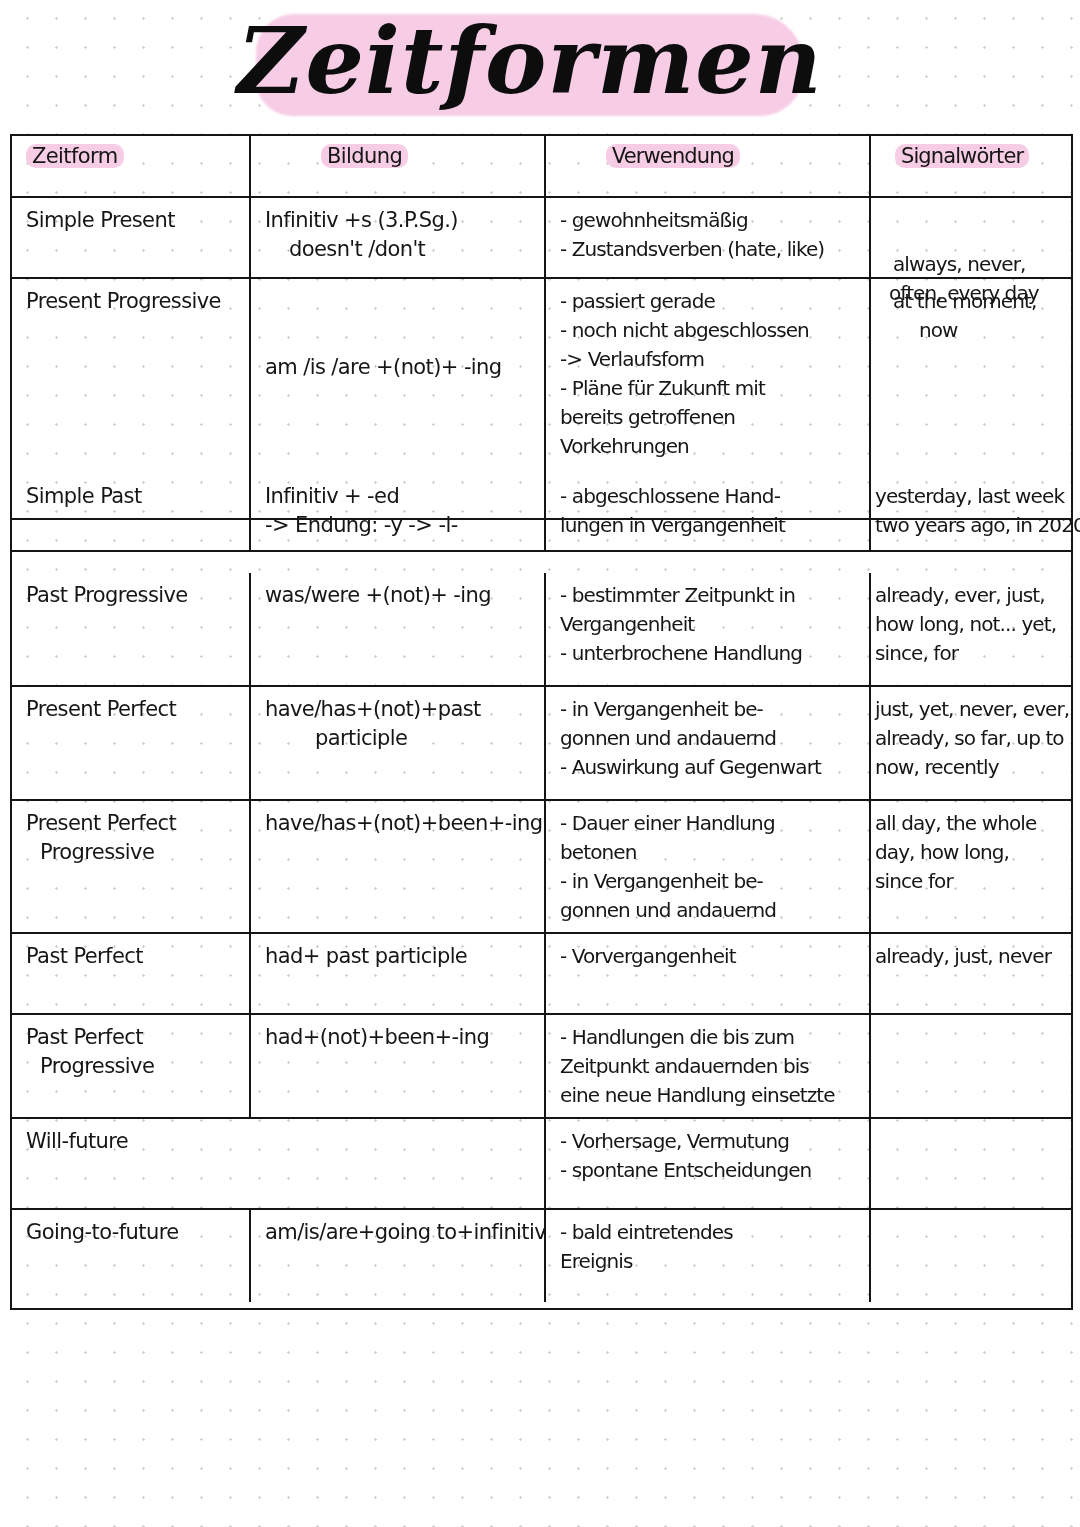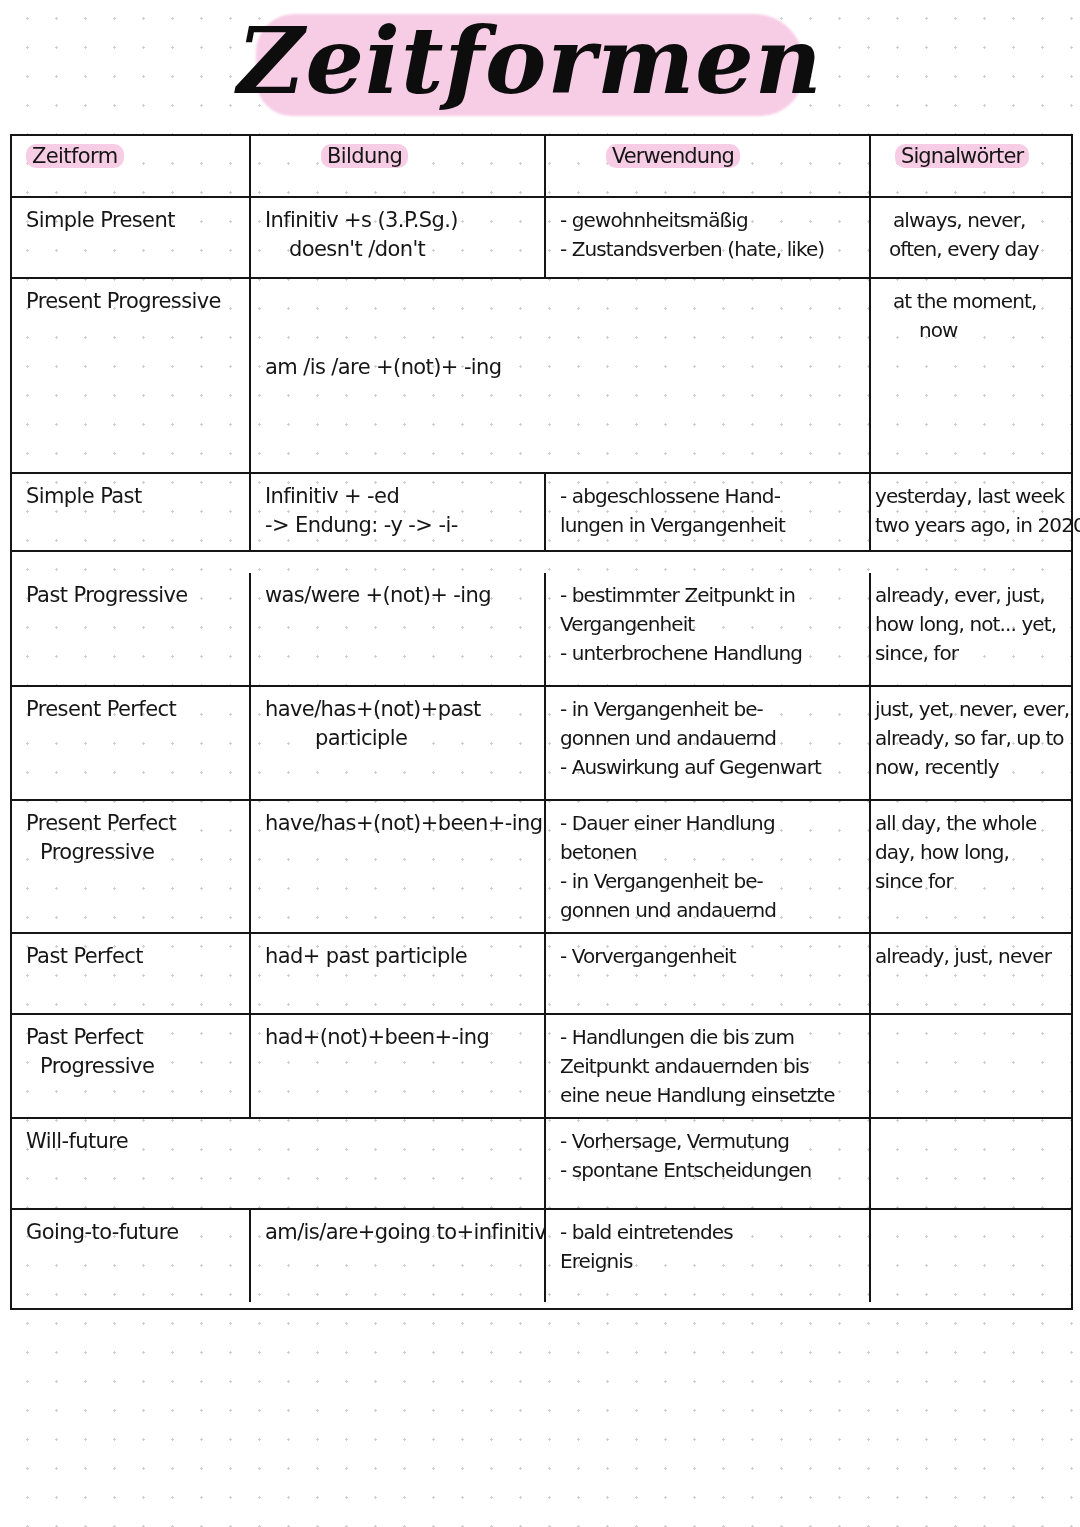--- a/index.html
+++ b/index.html
@@ -114,30 +114,38 @@
         </div>
         <div class="cell c1">
           <span class="line">Infinitiv +s (3.P.Sg.)</span>
           <span class="line" style="padding-left: 24px;">doesn't /don't</span>
         </div>
         <div class="cell c2">
           <span class="line">- gewohnheitsmäßig</span>
           <span class="line">- Zustandsverben (hate, like)</span>
         </div>
         <div class="cell c3">
-          <span class="line" style="padding-left: 18px;">always, never,</span>
+          <span class="line" style="padding-left: 18px; margin-top: 44px;">always, never,</span>
           <span class="line" style="padding-left: 14px;">often, every day</span>
         </div>
       </div>
-      <div class="row" style="top: 143px; height: 195px;">
+      <div class="row" style="top: 143px; height: 241px;">
         <div class="cell c0">
           <span class="line">Present Progressive</span>
         </div>
         <div class="cell c1" style="padding-top: 74px;">
           <span class="line">am /is /are +(not)+ -ing</span>
+        </div>
+        <div class="cell c2">
+          <span class="line">- passiert gerade</span>
+          <span class="line">- noch nicht abgeschlossen</span>
+          <span class="line">-&gt; Verlaufsform</span>
+          <span class="line">- Pläne für Zukunft mit</span>
+          <span class="line">bereits getroffenen</span>
+          <span class="line">Vorkehrungen</span>
         </div>
         <div class="cell c3">
           <span class="line" style="padding-left: 18px;">at the moment,</span>
           <span class="line" style="padding-left: 44px;">now</span>
         </div>
       </div>
       <div class="row" style="top: 338px; height: 78px;">
         <div class="cell c0">
           <span class="line">Simple Past</span>
         </div>

